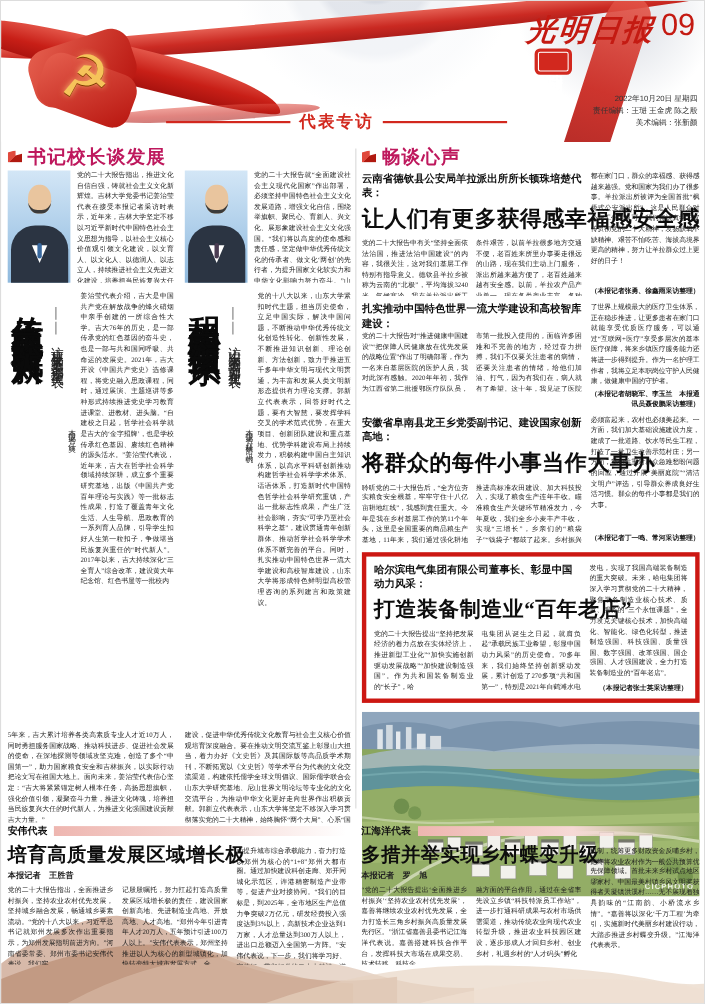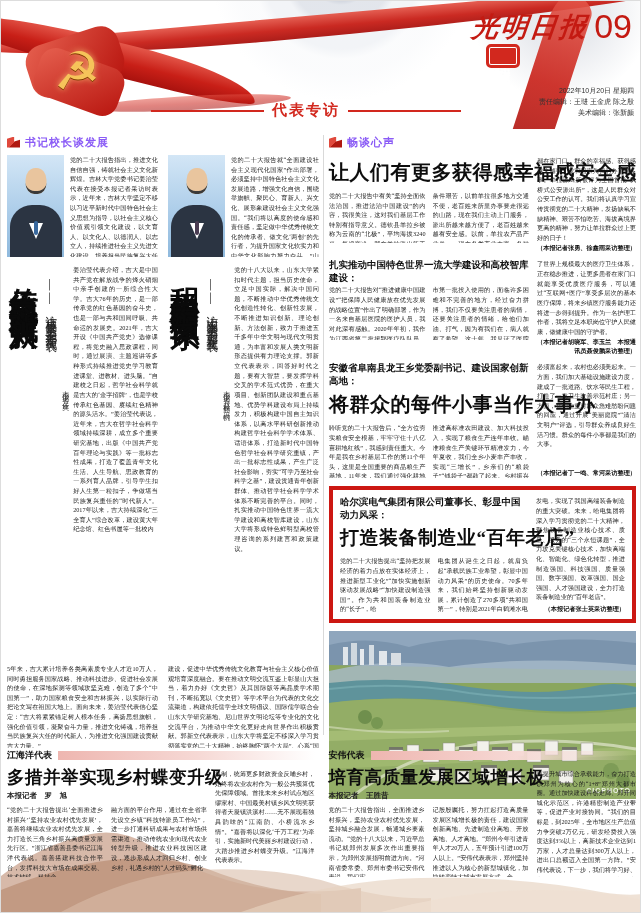--- a/index.html
+++ b/index.html
@@ -39,29 +39,29 @@
     color:#fff; font-family:"Liberation Sans",sans-serif; font-weight:bold; font-size:16px;
     letter-spacing:3px; padding:5px 4px; border:1px solid #fff; outline:3px solid #d2281e;
     border-radius:2px; line-height:1.1; }
   .bsub { position:absolute; left:150px; top:100px; width:310px; display:flex; align-items:center; gap:8px; }
   .bsub .ln { flex:1; height:2px; background:#d2281e; }
   .bsub .tx { font-family:"Liberation Sans",sans-serif; font-weight:bold; color:#d2281e; font-size:15px;
     letter-spacing:2px; white-space:nowrap; }
   .masthead { position:absolute; right:10px; top:8px; display:flex; align-items:flex-start; gap:6px; }
   .mh-name { font-family:"Liberation Serif",serif; font-weight:bold; font-style:italic; font-size:27px;
     color:#c41a12; letter-spacing:2px; transform:skewX(-6deg); }
-  .mh-num { font-family:"Liberation Sans",sans-serif; font-size:34px; color:#c41a12; line-height:1; }
+  .mh-num { font-family:"Liberation Sans",sans-serif; font-size:28px; color:#c41a12; line-height:1; }
   .dateblock { position:absolute; right:8px; top:84px; text-align:right;
     font-family:"Liberation Sans",sans-serif; font-size:7px; color:#333; line-height:1.6; }
 
   
   .sec-h { display:flex; align-items:center; gap:5px; height:16px; }
   .sec-icon { width:13px; height:11px; background:linear-gradient(135deg,#e0493c 50%,#b01910 50%);
     clip-path:polygon(0 20%, 55% 0, 55% 45%, 100% 30%, 100% 100%, 0 100%); }
-  .sec-title { font-family:Liberation Mono, monospace; font-weight:bold; font-size:11px; color:#8b5cf6;
+  .sec-title { font-family:Liberation Mono, monospace; font-weight:bold; font-size:17px; color:#be185d;
     letter-spacing:1px; }
   .t { font-size:6.2px; line-height:1.55; text-align:justify; color:#1c1c1c; overflow:hidden; }
   .attr { font-size:6.2px; font-weight:bold; text-align:right; color:#111; margin-top:2px; }
   .kick { font-family:"Liberation Sans",sans-serif; font-weight:bold; font-size:9.5px; color:#111; }
   .hl { font-family:"Liberation Serif",serif; font-weight:bold; font-size:20px; color:#0d0d0d;
     letter-spacing:.5px; margin:3px 0 5px; white-space:nowrap; }
   .vdiv { position:absolute; left:322px; top:134px; width:1px; height:600px; background:#d9d9d9; }
 
   
   .left-sec { position:absolute; left:6px; top:133px; width:312px; height:602px; }
@@ -210,20 +210,21 @@
   </div>
 
   <div class="right-sec" data-interactable="false">
     <div class="sec-h">
       <span class="sec-icon" data-interactable="false"></span>
       <span class="sec-title" data-interactable="false">畅谈心声</span>
     </div>
 
     <div class="rart" data-interactable="false">
       <div class="main">
+        <div class="kick" data-interactable="false">云南省德钦县公安局羊拉派出所所长顿珠培楚代表：</div>
         <div class="hl" data-interactable="false">让人们有更多获得感幸福感安全感</div>
         <div class="bodycols">
           <div class="t h90" data-interactable="false">党的二十大报告中有关“坚持全面依法治国，推进法治中国建设”的内容，我很关注，这对我们基层工作特别有指导意义。德钦县羊拉乡被称为云南的“北极”，平均海拔3240米，气候寒冷，我在羊拉派出所工作了12年，辖区地处三省区交界。</div>
           <div class="t h90" data-interactable="false">条件艰苦，以前羊拉很多地方交通不便，老百姓来所里办事要走很远的山路，现在我们主动上门服务，派出所越来越方便了，老百姓越来越有安全感。以前，羊拉农产品产业单一，现在各类产业丰富，各种农产品能够直接送出山，群众在家里就能卖钱，村里有学校、卫生院，上学就医</div>
         </div>
       </div>
       <div class="side">
         <div class="t side-t" data-interactable="false">都在家门口，群众的幸福感、获得感越来越强。党和国家为我们办了很多事。羊拉派出所被评为全国首批“枫桥式公安派出所”，这是人民群众对公安工作的认可。我们将认真学习宣传贯彻党的二十大精神，发扬缺氧不缺精神、艰苦不怕吃苦、海拔高境界更高的精神，努力让羊拉群众过上更好的日子！</div>
         <div class="attr" data-interactable="false">（本报记者张勇、徐鑫雨采访整理）</div>
       </div>
@@ -332,50 +333,50 @@
       </svg>
       <span class="wm" data-interactable="false">CICPHOTO</span>
     </div>
   </div>
 
   <div class="bottom-sec" data-interactable="false">
     <div class="brow">
 
       <div class="bart" data-interactable="false">
         <div class="bkick">
+          <span class="kick" data-interactable="false">安伟代表</span>
+          <span class="kbar" data-interactable="false"></span>
+        </div>
+        <div class="hl" data-interactable="false">培育高质量发展区域增长极</div>
+        <div class="bby" data-interactable="false">本报记者　王胜昔</div>
+        <div class="wrap">
+          <div class="main2">
+            <div class="t" data-interactable="false">党的二十大报告指出，全面推进乡村振兴，坚持农业农村优先发展，坚持城乡融合发展，畅通城乡要素流动。“党的十八大以来，习近平总书记就郑州发展多次作出重要指示，为郑州发展指明前进方向。”河南省委常委、郑州市委书记安伟代表说，我们牢</div>
+            <div class="t" data-interactable="false">记殷殷嘱托，努力扛起打造高质量发展区域增长极的责任，建设国家创新高地、先进制造业高地、开放高地、人才高地。“郑州今年引进青年人才20万人，五年预计引进100万人以上。”安伟代表表示，郑州坚持推进以人为核心的新型城镇化，加快转变特大城市发展方式，全</div>
+          </div>
+          <div class="side2">
+            <div class="t" data-interactable="false">面提升城市综合承载能力，奋力打造以郑州为核心的“1+8”郑州大都市圈。通过加快建设科创走廊、郑开同城化示范区，许港精密制造产业带等，促进产业对接协同。“我们的目标是，到2025年，全市地区生产总值力争突破2万亿元，研发经费投入强度达到3%以上，高新技术企业达到1万家，人才总量达到300万人以上，进出口总额迈入全国第一方阵。”安伟代表说，下一步，我们将学习好、宣传好、贯彻好党的二十大精神，谱写郑州发展新篇章。</div>
+          </div>
+        </div>
+      </div>
+
+      <div class="bart" data-interactable="false">
+        <div class="bkick">
           <span class="kick" data-interactable="false">江海洋代表</span>
           <span class="kbar" data-interactable="false"></span>
         </div>
         <div class="hl" data-interactable="false">多措并举实现乡村蝶变升级</div>
         <div class="bby" data-interactable="false">本报记者　罗　旭</div>
         <div class="wrap">
           <div class="main2">
             <div class="t" data-interactable="false">“党的二十大报告提出‘全面推进乡村振兴’‘坚持农业农村优先发展’，嘉善将继续农业农村优先发展，全力打造长三角乡村振兴高质量发展先行区。”浙江省嘉善县委书记江海洋代表说。嘉善搭建科技合作平台，发挥科技大市场在成果交易、技术转移、科技金</div>
             <div class="t" data-interactable="false">融方面的平台作用，通过在全省率先设立乡镇“科技特派员工作站”，进一步打通科研成果与农村市场供需渠道，推动传统农业向现代农业转型升级，推进农业科技园区建设，逐步形成人才回归乡村、创业乡村，礼遇乡村的“人才码头”孵化</div>
           </div>
           <div class="side2">
             <div class="t" data-interactable="false">机制，统筹更多财政资金反哺乡村，始终将农业农村作为一般公共预算优先保障领域。首批未来乡村试点地区缪家村、中国最美村镇乡风文明奖获得者天凝镇洪溪村……无不展现着独具韵味的“江南韵、小桥流水乡情”。“嘉善将以深化‘千万工程’为牵引，实施新时代美丽乡村建设行动，大踏步推进乡村蝶变升级。”江海洋代表表示。</div>
-          </div>
-        </div>
-      </div>
-
-      <div class="bart" data-interactable="false">
-        <div class="bkick">
-          <span class="kick" data-interactable="false">安伟代表</span>
-          <span class="kbar" data-interactable="false"></span>
-        </div>
-        <div class="hl" data-interactable="false">培育高质量发展区域增长极</div>
-        <div class="bby" data-interactable="false">本报记者　王胜昔</div>
-        <div class="wrap">
-          <div class="main2">
-            <div class="t" data-interactable="false">党的二十大报告指出，全面推进乡村振兴，坚持农业农村优先发展，坚持城乡融合发展，畅通城乡要素流动。“党的十八大以来，习近平总书记就郑州发展多次作出重要指示，为郑州发展指明前进方向。”河南省委常委、郑州市委书记安伟代表说，我们牢</div>
-            <div class="t" data-interactable="false">记殷殷嘱托，努力扛起打造高质量发展区域增长极的责任，建设国家创新高地、先进制造业高地、开放高地、人才高地。“郑州今年引进青年人才20万人，五年预计引进100万人以上。”安伟代表表示，郑州坚持推进以人为核心的新型城镇化，加快转变特大城市发展方式，全</div>
-          </div>
-          <div class="side2">
-            <div class="t" data-interactable="false">面提升城市综合承载能力，奋力打造以郑州为核心的“1+8”郑州大都市圈。通过加快建设科创走廊、郑开同城化示范区，许港精密制造产业带等，促进产业对接协同。“我们的目标是，到2025年，全市地区生产总值力争突破2万亿元，研发经费投入强度达到3%以上，高新技术企业达到1万家，人才总量达到300万人以上，进出口总额迈入全国第一方阵。”安伟代表说，下一步，我们将学习好、宣传好、贯彻好党的二十大精神，谱写郑州发展新篇章。</div>
           </div>
         </div>
       </div>
     </div>
   </div>
 
   <svg class="mountains" viewBox="0 0 641 96" xmlns="http://www.w3.org/2000/svg" data-interactable="false">
     <path d="M0 96 L0 60 Q40 28 90 18 Q120 12 150 30 Q200 60 250 70 Q300 80 360 72 L360 96 Z" fill="#c9a28c" opacity="0.75"></path>
     <path d="M0 96 L0 74 Q60 50 110 44 Q170 38 220 58 Q270 76 320 78 L320 96 Z" fill="#b98d74" opacity="0.7"></path>
     <path d="M60 96 Q130 58 200 54 Q280 50 340 70 Q390 84 430 82 L430 96 Z" fill="#d9bca8" opacity="0.6"></path>

